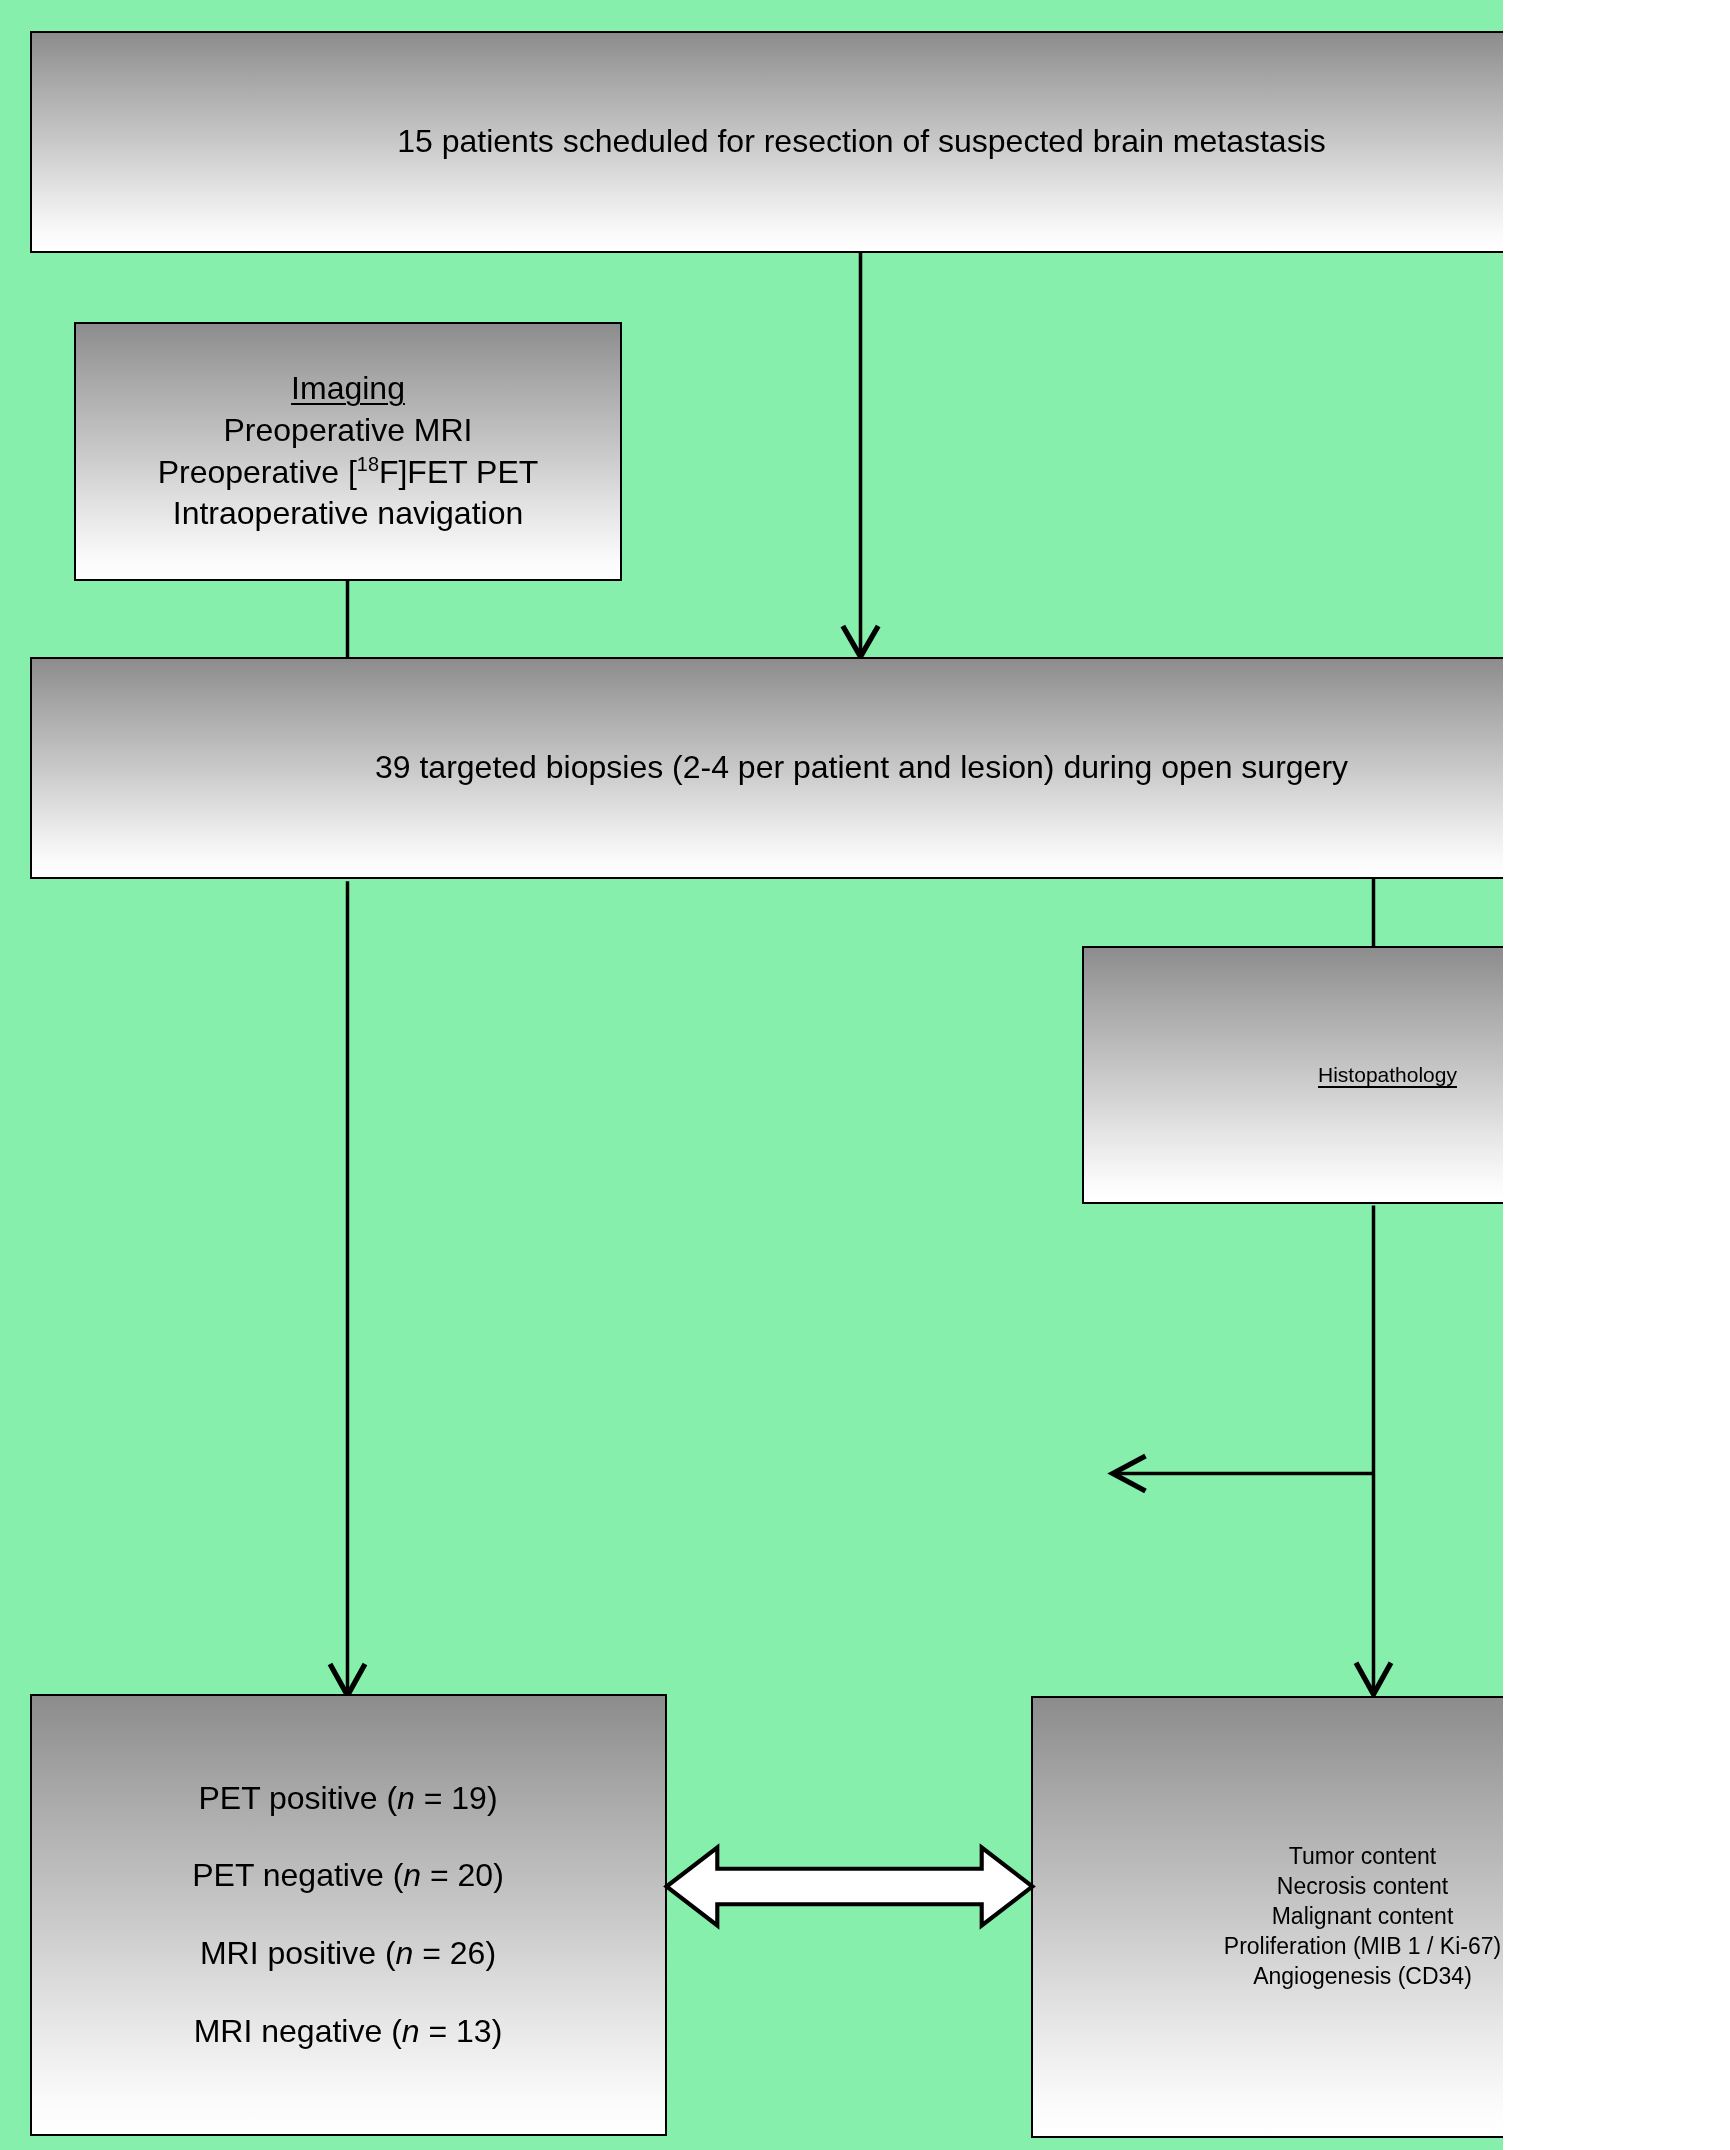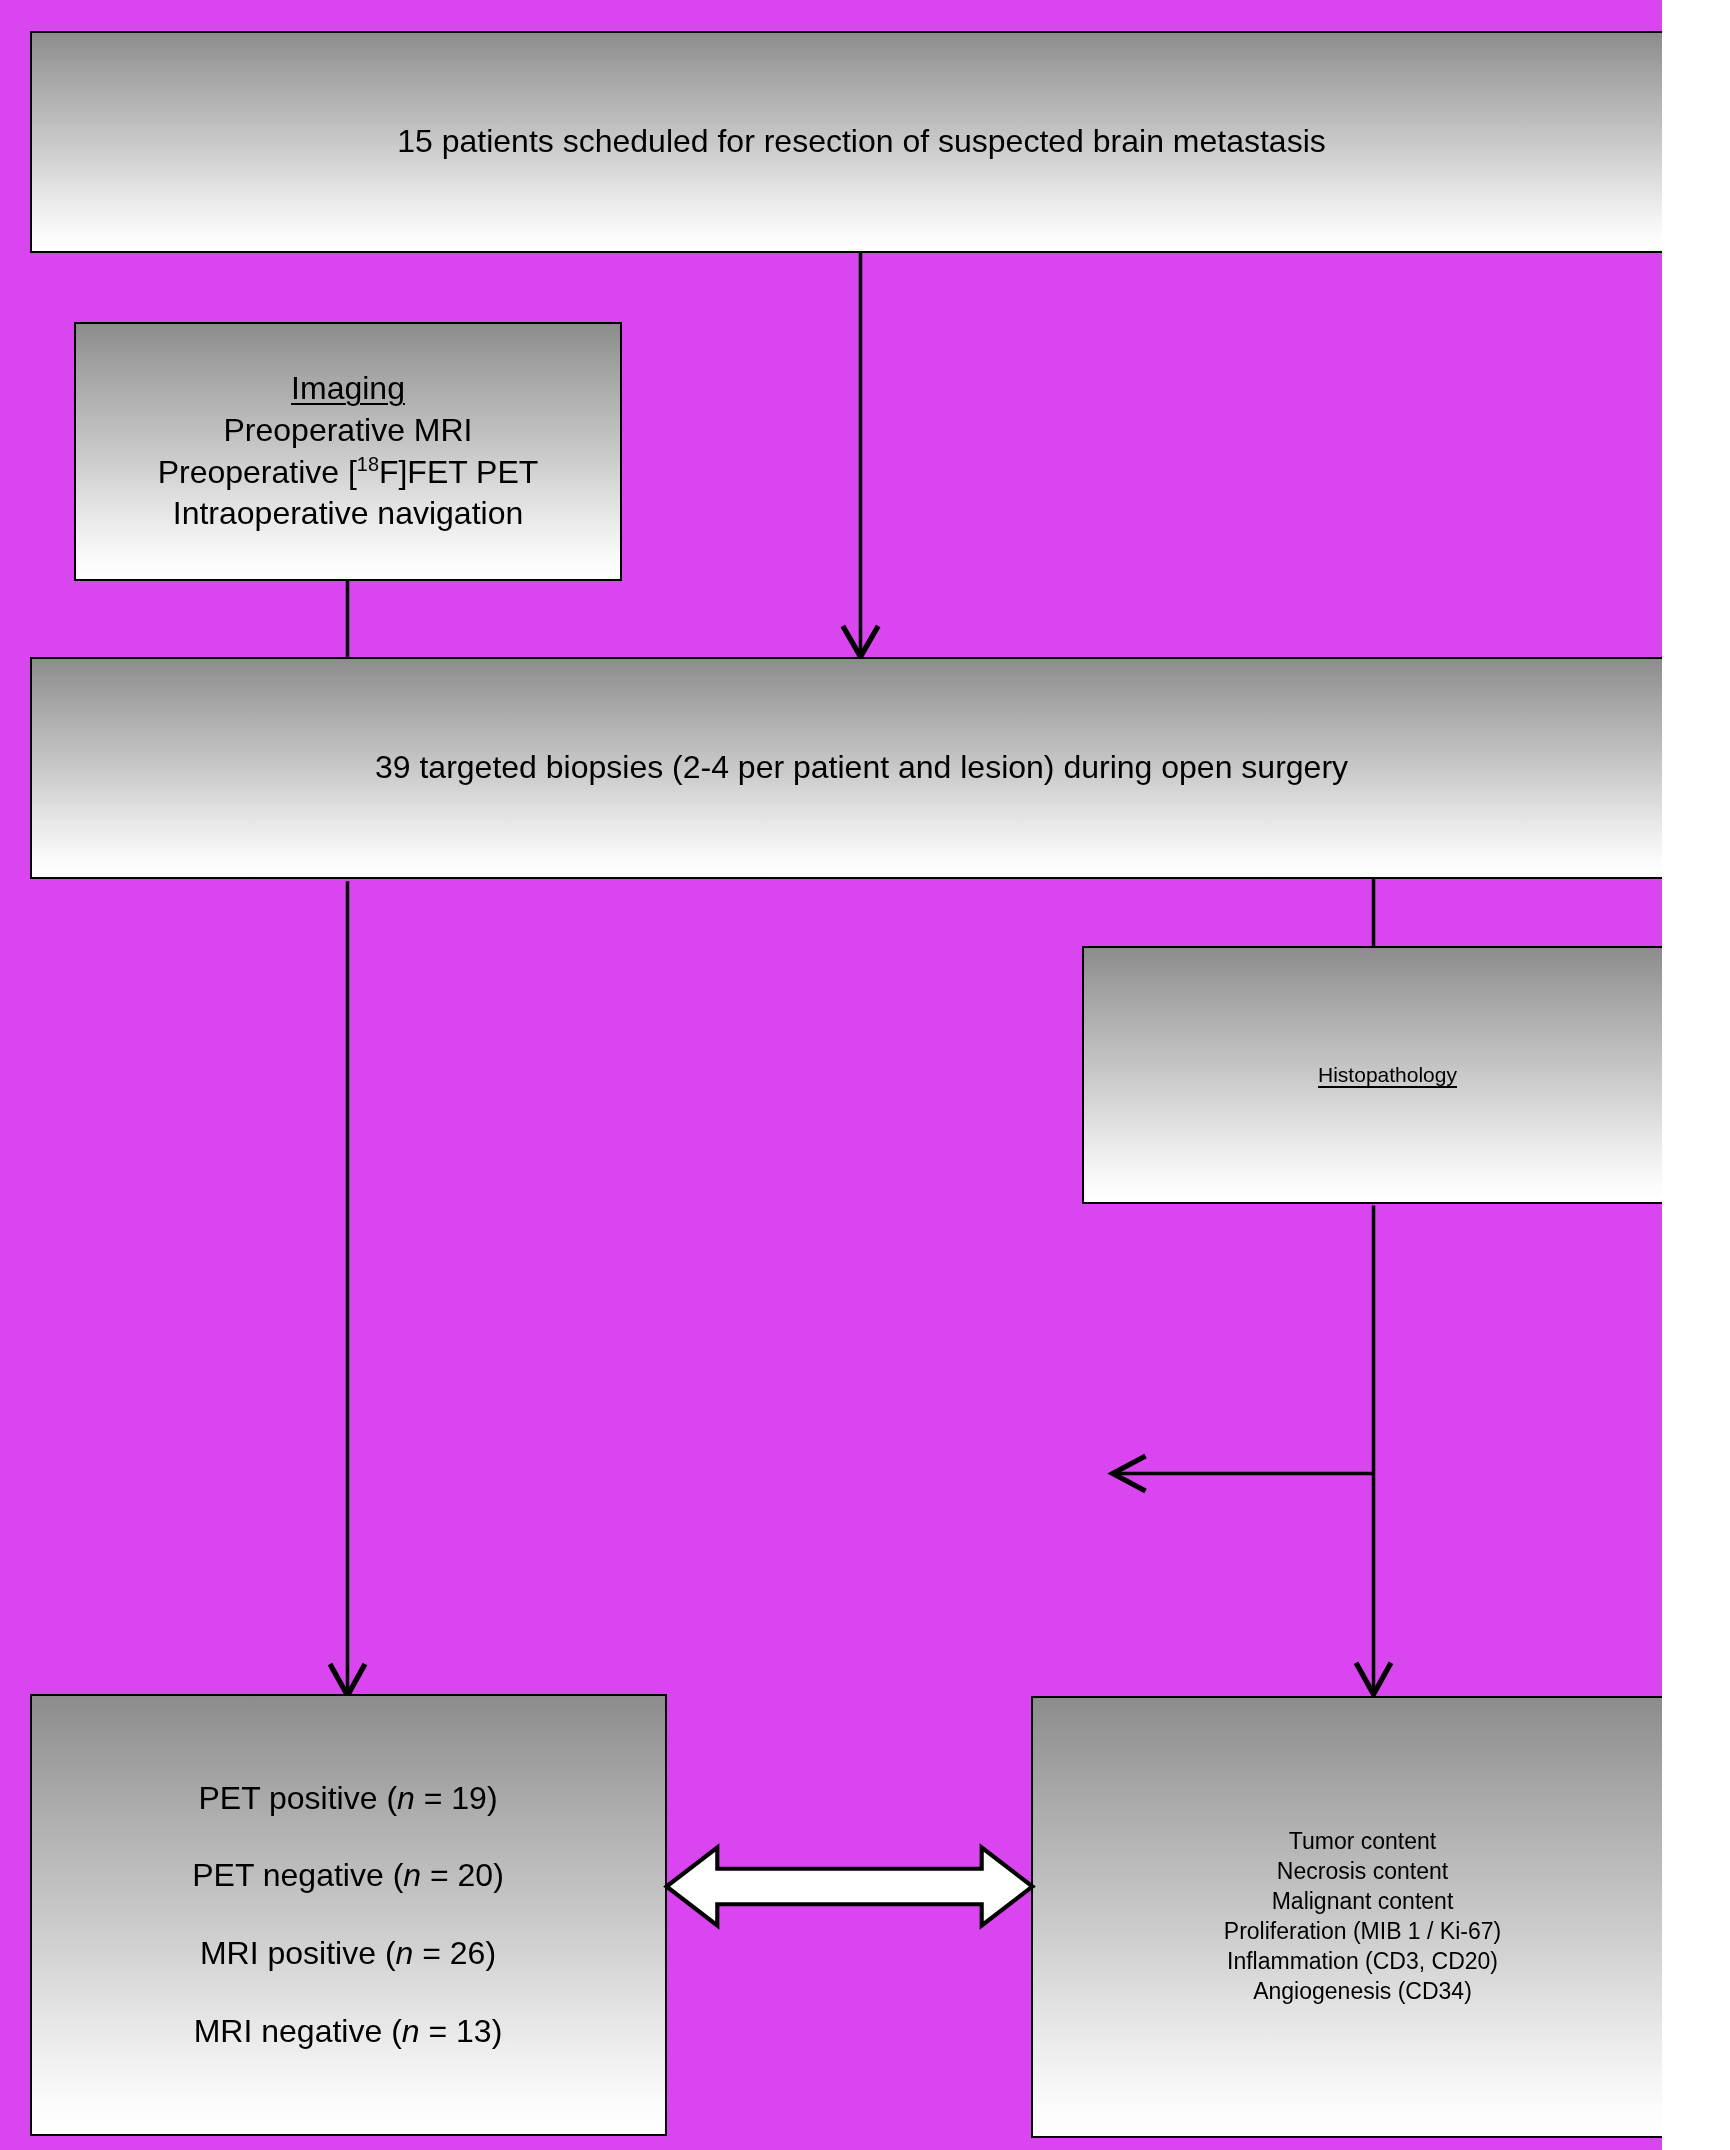--- a/index.html
+++ b/index.html
@@ -6,25 +6,24 @@
     margin: 0;
     padding: 0;
     background: #ffffff;
   }
   body {
     font-family: "Liberation Sans", sans-serif;
     color: #000000;
   }
   #canvas {
     position: relative;
-    width: 1630px;
+    width: 1503px;
     height: 2151px;
-    background: #d946ef;
+    background: #86efac;
     overflow: hidden;
-    padding-left: 32px;
   }
   .node {
     position: absolute;
     box-sizing: border-box;
     border: 2.9px solid #000000;
     background: linear-gradient(to bottom, #8c8c8c 0%, #a8a8a8 22%, #c6c6c6 48%, #e6e6e6 74%, #fbfbfb 93%, #ffffff 100%);
     display: flex;
     flex-direction: column;
     align-items: center;
     justify-content: center;
@@ -122,21 +121,20 @@
     <div class="line"><span>PET negative (</span><em class="n">n</em><span> = 20)</span></div>
     <div class="line"><span>MRI positive (</span><em class="n">n</em><span> = 26)</span></div>
     <div class="line"><span>MRI negative (</span><em class="n">n</em><span> = 13)</span></div>
   </div>
 
   <div class="node" id="node-histparams">
     <div class="line">Tumor content</div>
     <div class="line">Necrosis content</div>
     <div class="line">Malignant content</div>
     <div class="line">Proliferation (MIB 1 / Ki-67)</div>
-    <div class="line">Inflammation (CD3, CD20)</div>
     <div class="line">Angiogenesis (CD34)</div>
   </div>
 
   <svg class="conn" style="left:663px; top:1838px; width:373px; height:97px;" viewBox="0 0 632 164" width="373" height="97">
     <polygon points="6,82 92,16 92,52 540,52 540,16 626,82 540,148 540,112 92,112 92,148" fill="#ffffff" stroke="#000000" stroke-width="7" stroke-linejoin="miter"></polygon>
   </svg>
 
 </div>
 
 

